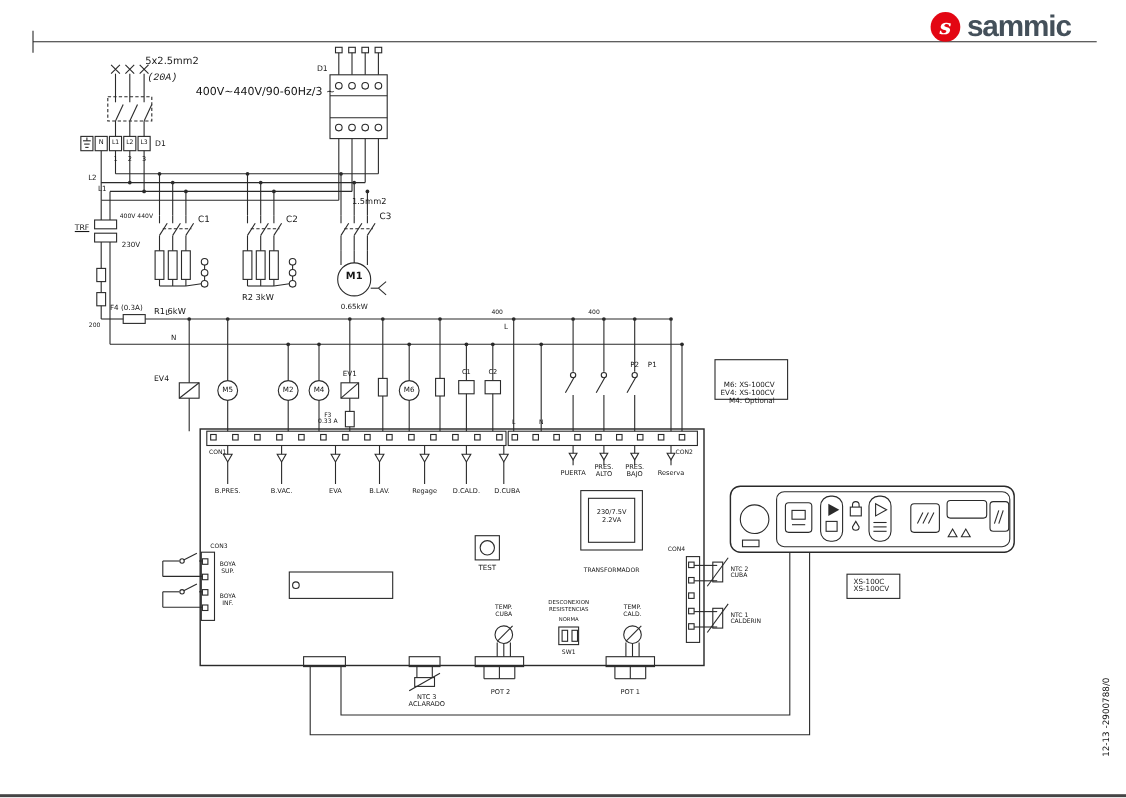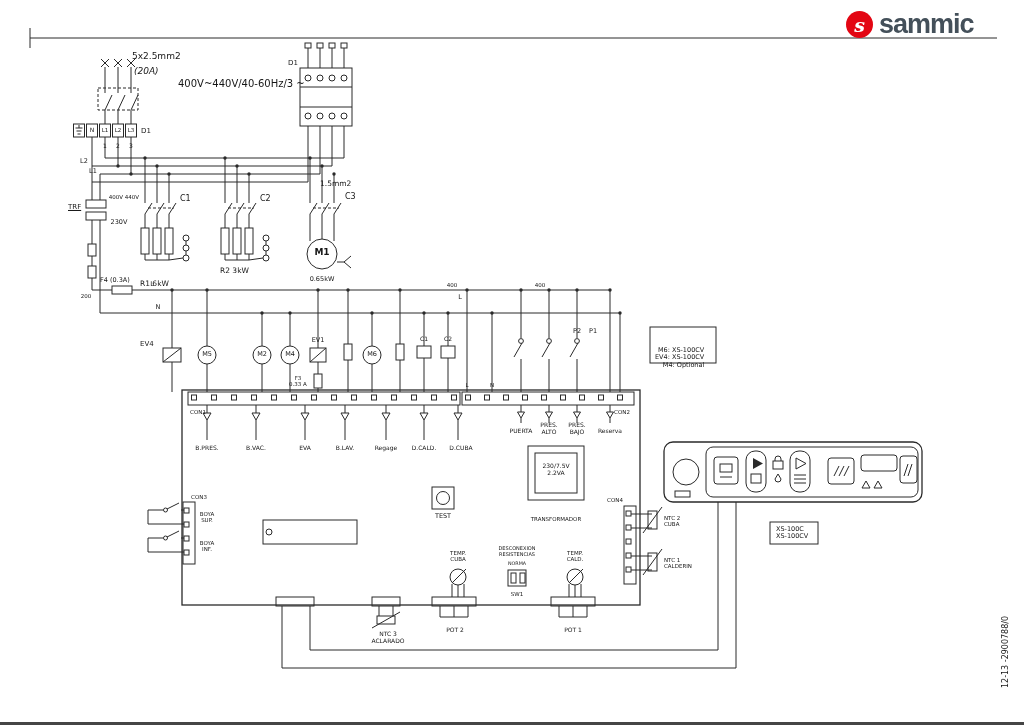--- a/index.html
+++ b/index.html
@@ -11,21 +11,21 @@
         stroke:#2a2a2a;stroke-width:1;fill:none;}
   .wires .dash{stroke-dasharray:3 2;}
   .wires .dot{fill:#2a2a2a;stroke:none;}
   .wires .wf{fill:#ffffff;}
   .wires .fl{fill:#2a2a2a;stroke:none;}
   .wires .thick{stroke-width:1.3;}
   .lbl{position:absolute;transform:translate(-50%,-50%);white-space:pre-line;text-align:center;
        line-height:1.15;color:#161616;}
   .lbl.left{transform:translate(0,-50%);text-align:left;}
   .lbl.vert{writing-mode:vertical-rl;transform:translate(-50%,-50%) rotate(180deg);}
-  .lbl.it{font-style:italic;}
+  .lbl.it{font-style:italic;font-family:Liberation Mono, monospace;}
   .lbl.b{font-weight:bold;}
   .logo{position:absolute;left:846px;top:9px;display:flex;align-items:center;gap:6px;}
   .logo-icon{width:27px;height:27px;border-radius:50%;background:#e30613;color:#fff;
        display:flex;align-items:center;justify-content:center;font-size:19px;font-weight:bold;
        font-family:"DejaVu Serif",serif;font-style:italic;}
   .logo-text{font-size:27px;font-weight:bold;color:#44505a;letter-spacing:-1px;
        font-family:"Liberation Sans",sans-serif;}
   .bottom-edge{position:absolute;left:0;right:0;bottom:0;height:3px;background:#454545;}
 </style>
 </head>
@@ -538,21 +538,21 @@
   </svg>
 
   <div class="logo">
     <span class="logo-icon">s</span>
     <span class="logo-text">sammic</span>
   </div>
 
   <div id="labels-layer">
       <span class="lbl left" style="left: 132px; top: 56px; font-size: 9px;">5x2.5mm2</span>
       <span class="lbl left it" style="left: 134px; top: 71px; font-size: 9px;">(20A)</span>
-      <span class="lbl left" style="left: 178px; top: 84px; font-size: 10px;">400V~440V/40-60Hz/3 ~</span>
+      <span class="lbl left" style="left: 178px; top: 84px; font-size: 10px;">400V~440V/90-60Hz/3 ~</span>
       <span class="lbl" style="left: 92px; top: 130px; font-size: 6px;">N</span>
       <span class="lbl" style="left: 105px; top: 130px; font-size: 5.5px;">L1</span>
       <span class="lbl" style="left: 118px; top: 130px; font-size: 5.5px;">L2</span>
       <span class="lbl" style="left: 131px; top: 130px; font-size: 5.5px;">L3</span>
       <span class="lbl left" style="left: 141px; top: 131px; font-size: 7px;">D1</span>
       <span class="lbl" style="left: 105px; top: 146px; font-size: 6px;">1</span>
       <span class="lbl" style="left: 118px; top: 146px; font-size: 6px;">2</span>
       <span class="lbl" style="left: 131px; top: 146px; font-size: 6px;">3</span>
       <span class="lbl" style="left: 293px; top: 63px; font-size: 7px;">D1</span>
       <span class="lbl" style="left: 84px; top: 162px; font-size: 6.5px;">L2</span>

